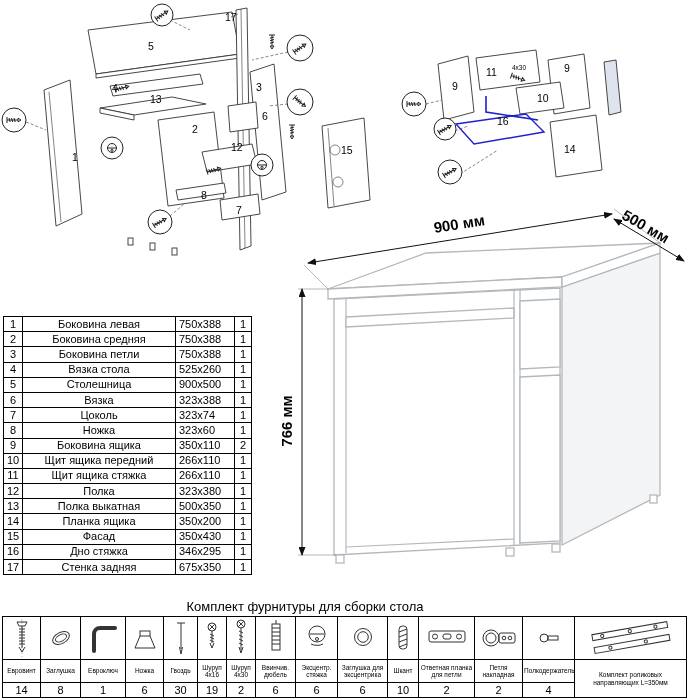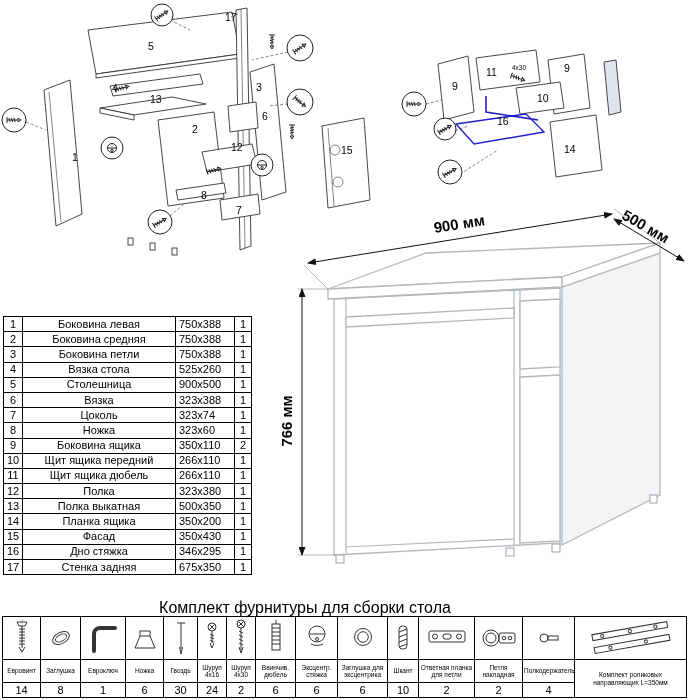--- a/index.html
+++ b/index.html
@@ -20,21 +20,21 @@
   .dim{stroke:#111;stroke-width:1;fill:none;}
   .ext{stroke:#888;stroke-width:.6;fill:none;}
   .dimtext{font-size:15px;font-weight:bold;}
   .parts{border-collapse:collapse;}
   .parts td{border:1px solid #000;font-size:11px;height:14.2px;line-height:1;
             padding:0 3px;white-space:nowrap;}
   .parts td.num{width:14px;text-align:center;padding:0 2px;}
   .parts td.name{width:146px;text-align:center;}
   .parts td.size{width:52px;text-align:left;}
   .parts td.qty{width:10px;text-align:center;}
-  .hw-title{width:610px;text-align:center;font-size:16px;}
+  .hw-title{width:610px;text-align:center;font-size:13px;}
   .hw{border-collapse:collapse;table-layout:fixed;width:685px;}
   .hw td{border:1px solid #000;text-align:center;vertical-align:middle;padding:0;overflow:hidden;}
   .hw .ic{height:42px;}
   .hw .lb{height:22px;font-size:6.5px;line-height:1.12;padding:0 1px;}
   .hw .qt{height:14px;font-size:11px;}
   .hw svg{margin:0 auto;}
   .ik{stroke:#333;fill:none;stroke-width:1;}
 </style>
 </head>
 <body>
@@ -312,21 +312,21 @@
           <td class="qty">2</td>
         </tr>
       <tr>
           <td class="num">10</td>
           <td class="name">Щит ящика передний</td>
           <td class="size">266x110</td>
           <td class="qty">1</td>
         </tr>
       <tr>
           <td class="num">11</td>
-          <td class="name">Щит ящика дюбель</td>
+          <td class="name">Щит ящика стяжка</td>
           <td class="size">266x110</td>
           <td class="qty">1</td>
         </tr>
       <tr>
           <td class="num">12</td>
           <td class="name">Полка</td>
           <td class="size">323x380</td>
           <td class="qty">1</td>
         </tr>
       <tr>
@@ -504,21 +504,21 @@
         <td class="lb">Петля накладная</td>
         <td class="lb">Полкодержатель</td>
         <td class="lb" rowspan="2">Комплект роликовых направляющих L=350мм</td>
       </tr>
       <tr>
         <td class="qt">14</td>
         <td class="qt">8</td>
         <td class="qt">1</td>
         <td class="qt">6</td>
         <td class="qt">30</td>
-        <td class="qt">24</td>
+        <td class="qt">19</td>
         <td class="qt">2</td>
         <td class="qt">6</td>
         <td class="qt">6</td>
         <td class="qt">6</td>
         <td class="qt">10</td>
         <td class="qt">2</td>
         <td class="qt">2</td>
         <td class="qt">4</td>
       </tr>
     </tbody>

